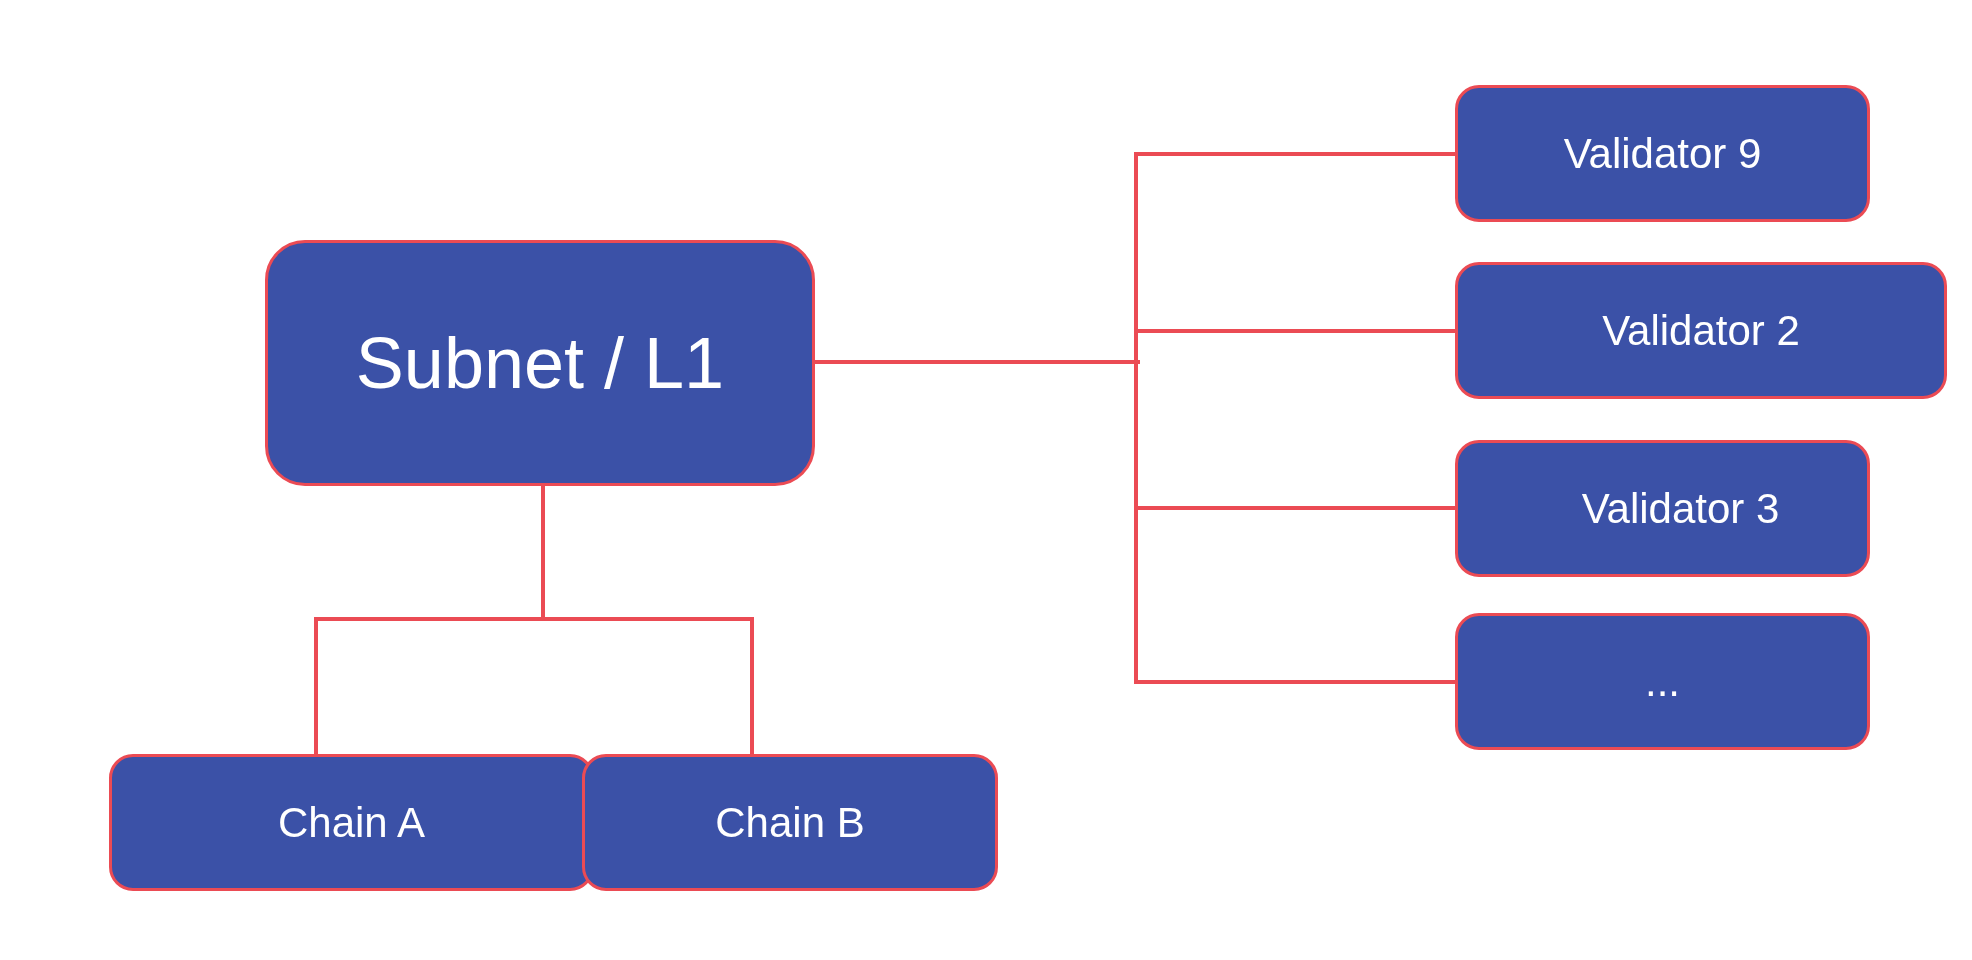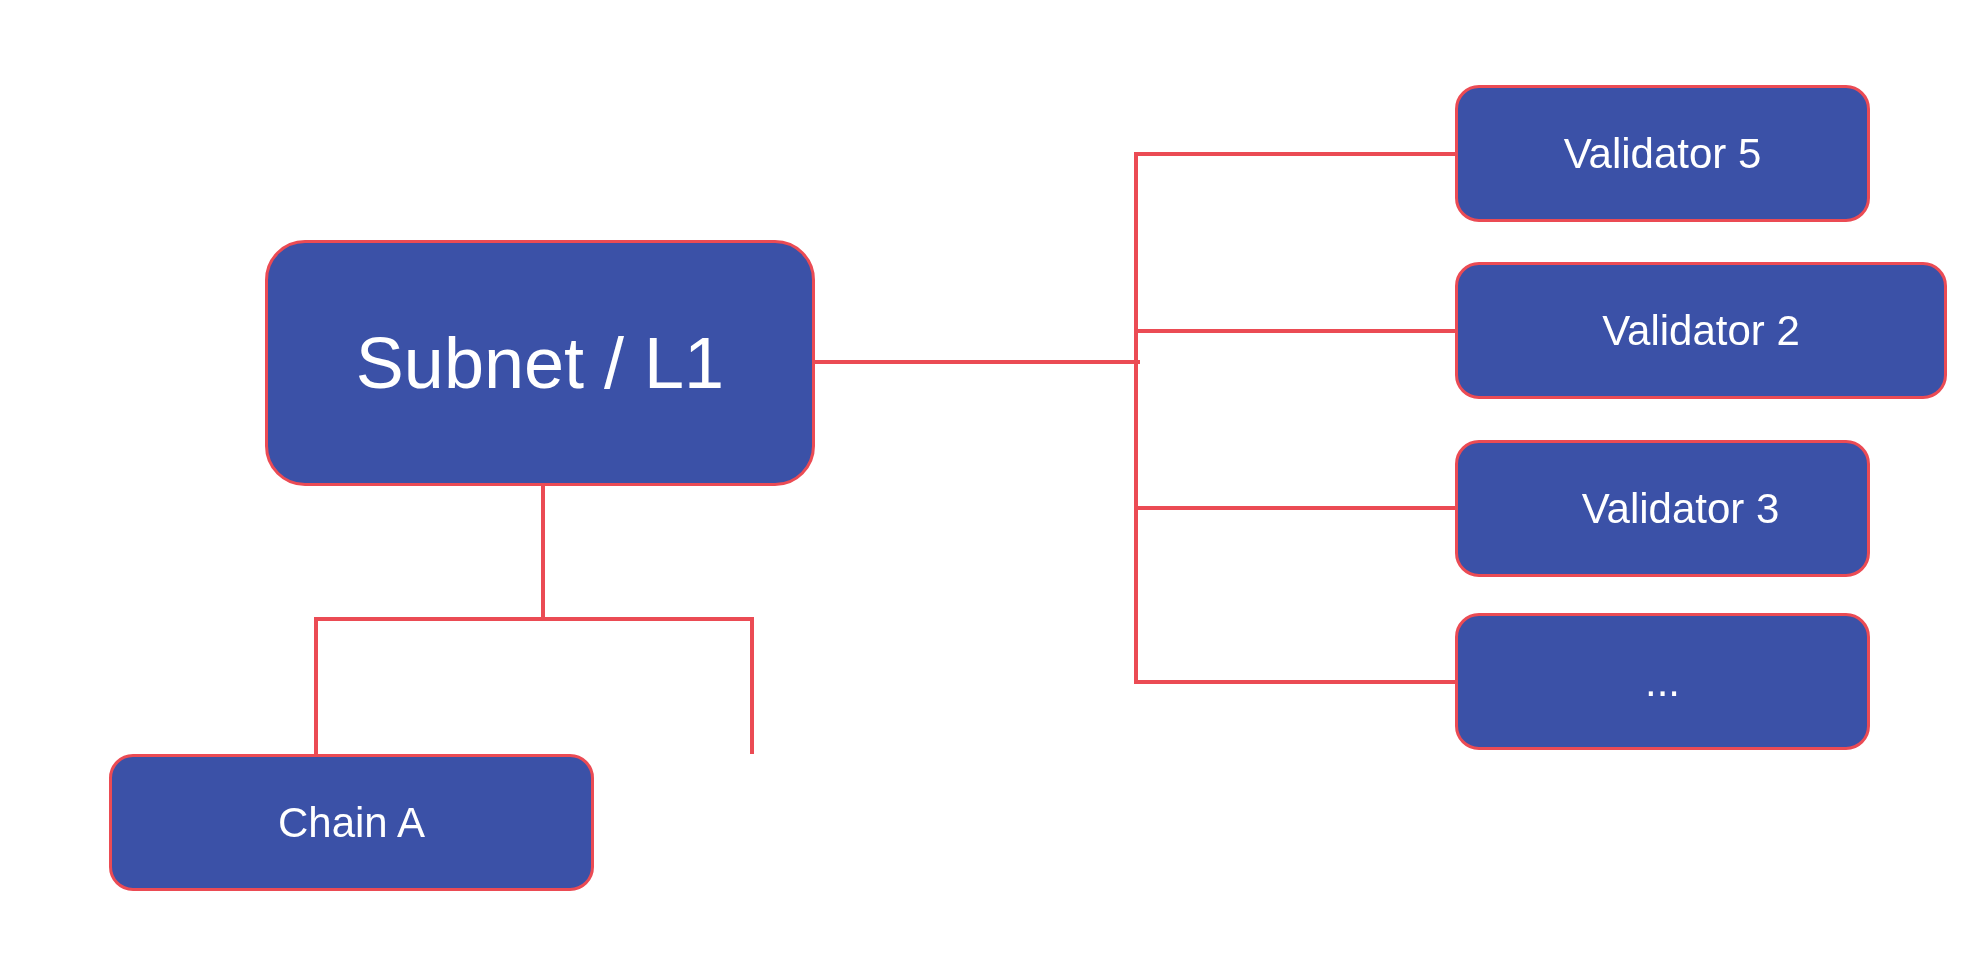--- a/index.html
+++ b/index.html
@@ -80,23 +80,26 @@
   <div class="edge v" id="e-drop-b"></div>
 
   <div class="node big" id="subnet">
     <span>Subnet / L1</span>
   </div>
 
   <div class="node small" id="chain-a">
     <span>Chain A</span>
   </div>
 
+  <div class="node small" id="chain-b">
+    <span>Chain B</span>
+  </div>
 
   <div class="node small" id="v1">
-    <span>Validator 5</span>
+    <span>Validator 9</span>
   </div>
 
   <div class="node small" id="v2">
     <span>Validator 2</span>
   </div>
 
   <div class="node small" id="v3">
     <span>Validator 3</span>
   </div>
 

